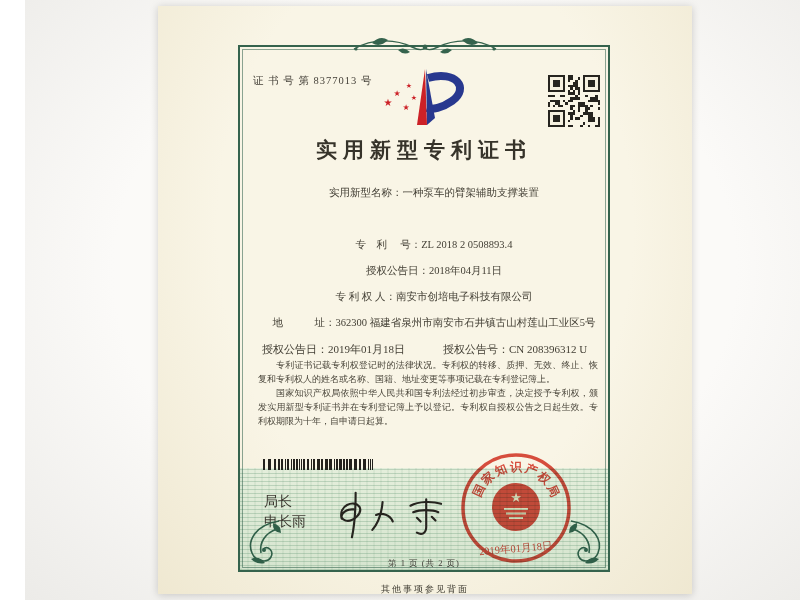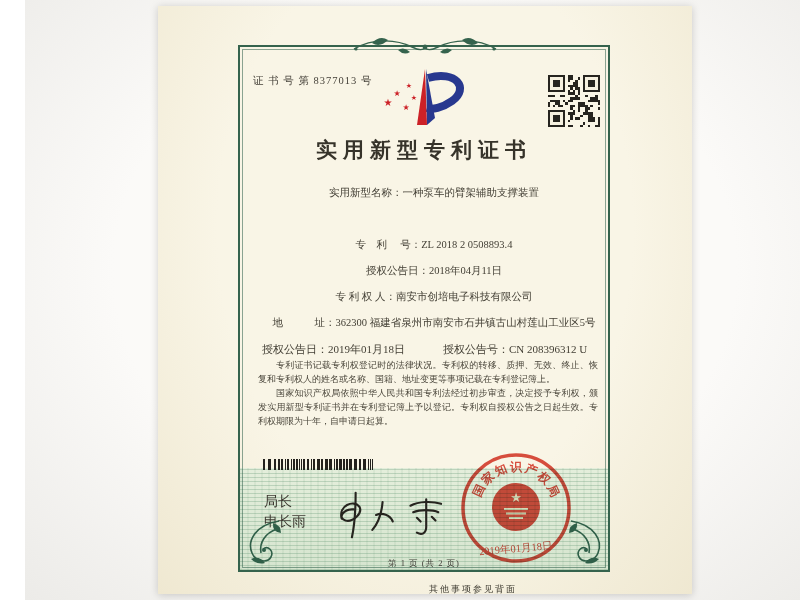--- a/index.html
+++ b/index.html
@@ -42,21 +42,21 @@
     position:absolute;left:100px;top:352px;width:340px;
     font-size:9px;line-height:14px;color:#4a463b;text-align:justify;
   }
   .bodytext p{margin:0;text-indent:2em;}
   .barcode{position:absolute;left:105px;top:453px;width:113px;height:11px;}
   .barcode svg{display:block;width:113px;height:11px;}
   .signer{position:absolute;left:106px;top:486px;font-size:14px;color:#3c3830;line-height:20px;}
   .signature{position:absolute;left:167px;top:480px;width:130px;height:58px;}
   .seal{position:absolute;left:301px;top:445px;width:114px;height:114px;mix-blend-mode:multiply;}
   .pagefoot{position:absolute;left:80px;top:552px;width:372px;text-align:center;font-size:8.5px;letter-spacing:1px;color:#43403a;}
-  .backnote{position:absolute;left:0;top:577px;width:534px;text-align:center;font-size:9px;letter-spacing:2px;color:#3d3a30;padding-left:48px;}
+  .backnote{position:absolute;left:0;top:577px;width:534px;text-align:center;font-size:9px;letter-spacing:2px;color:#3d3a30;}
   .orn-top{position:absolute;left:192px;top:28px;width:150px;height:26px;}
   .orn-bl{position:absolute;left:85px;top:513px;width:40px;height:46px;}
   .orn-br{position:absolute;left:409px;top:513px;width:40px;height:46px;transform:scaleX(-1);}
   svg{overflow:visible;}
 </style>
 </head>
 <body>
 
 <div class="stage">
   <div class="paper">

